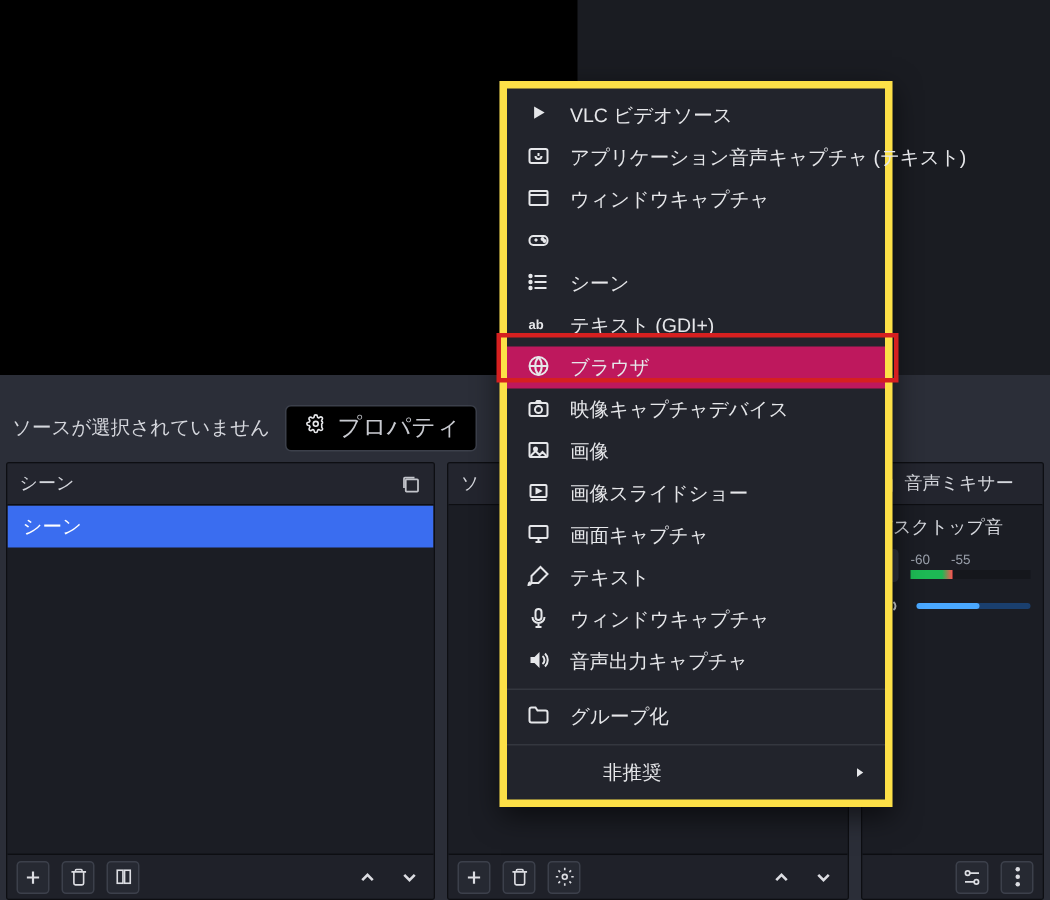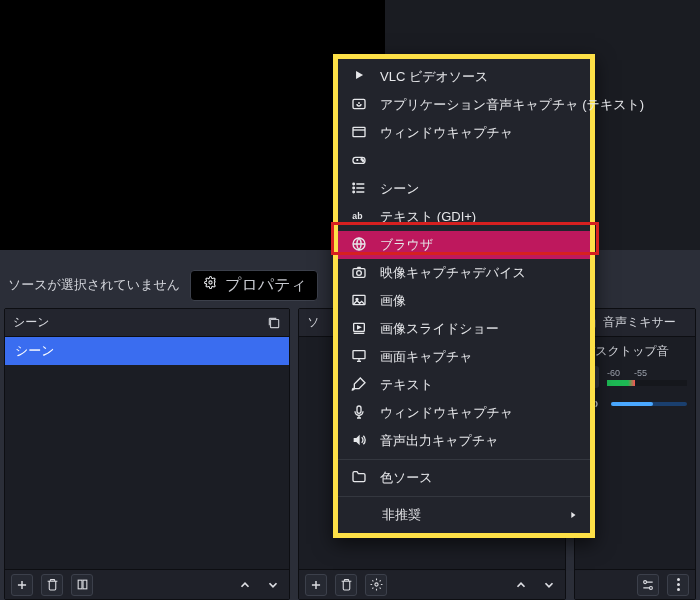--- a/index.html
+++ b/index.html
@@ -165,21 +165,21 @@
   }
   .cm-item.selected {
     background: #be185d;
   }
   .cm-sep {
     height: 1px;
     background: #34373f;
     margin: 4px 0;
   }
   .cm-sub {
-    padding-left: 44px;
+    padding-left: 64px;
     position: relative;
   }
   .cm-sub .arrow {
     position: absolute; right: 12px;
   }
   .cm-icon {
     width: 18px; height: 18px;
     display:flex; justify-content:center;
     color: #e6e7ea;
     flex: 0 0 18px;
@@ -491,21 +491,21 @@
         <span>音声出力キャプチャ</span>
       </div>
     </div>
   <div class="cm-sep"></div>
   <div class="cm-item">
     <span class="cm-icon">
         <svg width="16" height="16" viewBox="0 0 24 24" fill="none" stroke="currentColor" stroke-width="2">
           <path d="M3 6a2 2 0 0 1 2-2h4l2 3h8a2 2 0 0 1 2 2v8a2 2 0 0 1-2 2H5a2 2 0 0 1-2-2V6z"></path>
         </svg>
       </span>
-    <span>色ソース</span>
+    <span>グループ化</span>
   </div>
   <div class="cm-sep"></div>
   <div class="cm-item cm-sub">
     <span>非推奨</span>
     <span class="arrow">
         <svg width="10" height="10" viewBox="0 0 24 24" fill="currentColor">
           <path d="M8 5l10 7-10 7z"></path>
         </svg>
       </span>
   </div>

